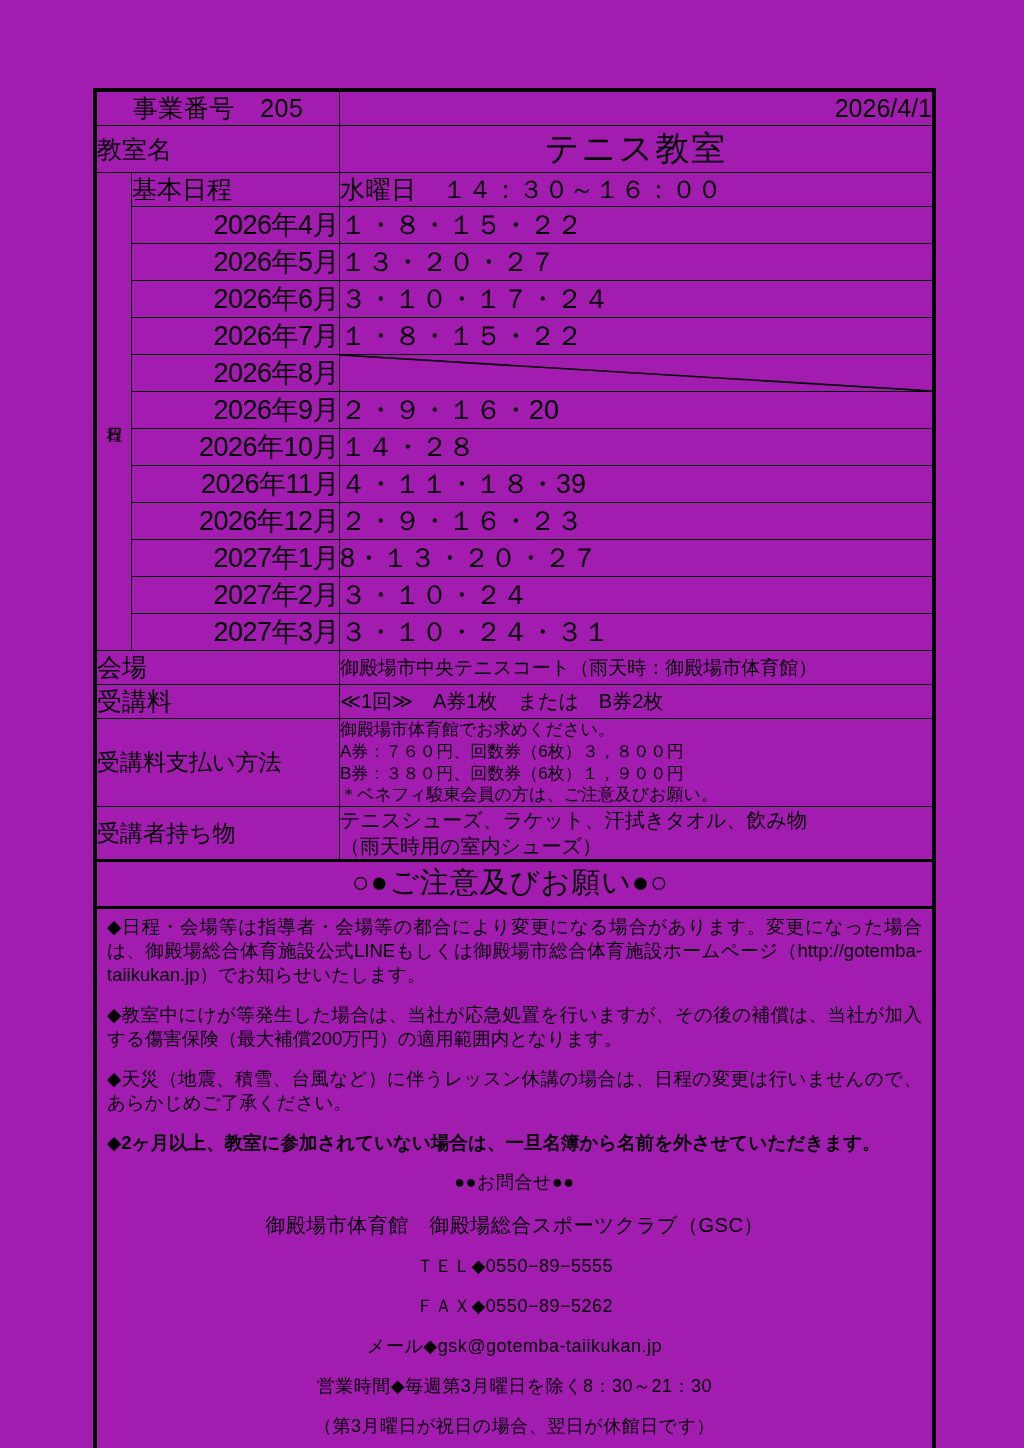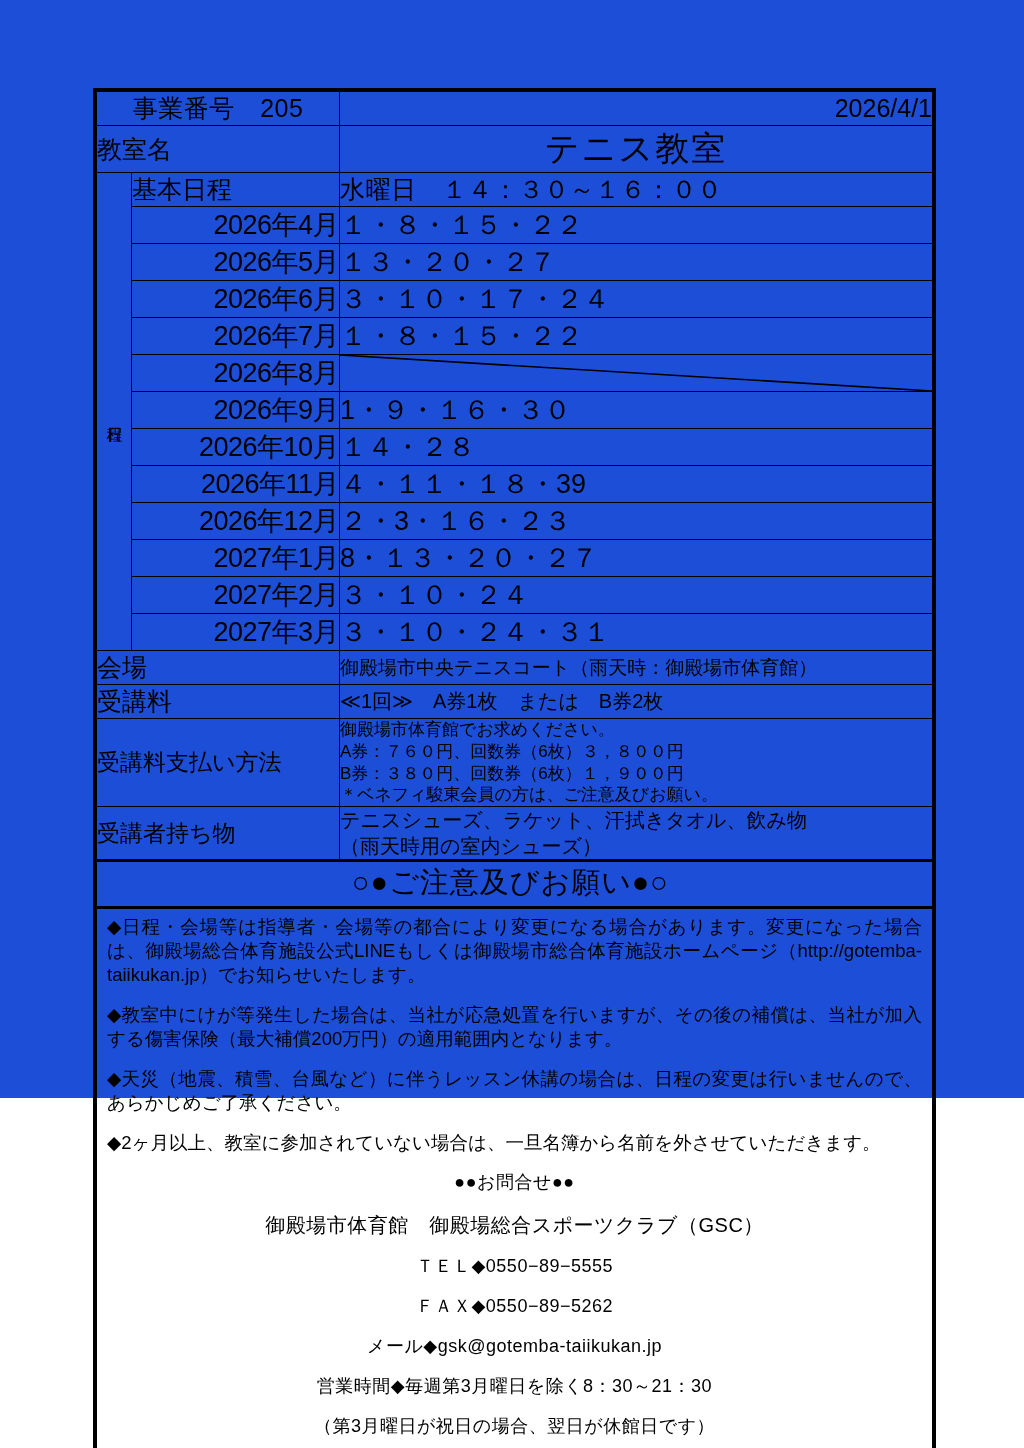--- a/index.html
+++ b/index.html
@@ -5,22 +5,22 @@
   * { box-sizing: border-box; }
   html, body {
     margin: 0; padding: 0;
     background: #ffffff;
     width: 1024px; height: 1448px;
     font-family: "Liberation Sans", "DejaVu Sans", sans-serif;
     color: #000000;
   }
   #page {
     position: relative;
-    width: 1024px; height: 1098px;
-    background: #1d4ed8;
+    width: 1024px; height: 1448px;
+    background: #a21caf;
   }
   .sheet {
     position: absolute;
     left: 93px; top: 88px;
     width: 843px;
     border: 3px solid #000;
     border-collapse: collapse;
   }
   table.main {
     width: 100%;
@@ -142,21 +142,21 @@
   }
   .notice-body {
     padding: 6px 10px 10px 10px;
   }
   .notice-p {
     font-size: 18.5px;
     line-height: 1.30;
     margin: 0 0 16px 0;
     text-align: justify;
   }
-  .notice-p.bold { font-weight: normal; margin-bottom: 18px; }
+  .notice-p.bold { font-weight: bold; margin-bottom: 18px; }
   .contact {
     text-align: center;
     margin-top: 4px;
   }
   .contact-line {
     font-size: 18px;
     line-height: 1.0;
     margin: 0 0 22px 0;
     letter-spacing: 0.5px;
     white-space: nowrap;
@@ -213,33 +213,33 @@
         <tr>
           <td class="monthcell">2026年8月</td>
           <td class="daycell emptycell">
             <svg viewBox="0 0 600 44" preserveAspectRatio="none">
               <line x1="0" y1="0" x2="600" y2="44" stroke="#000" stroke-width="1.6" vector-effect="non-scaling-stroke"></line>
             </svg>
           </td>
         </tr>
         <tr>
           <td class="monthcell">2026年9月</td>
-          <td class="daycell">1・９・１６・３０</td>
+          <td class="daycell">２・９・１６・20</td>
         </tr>
         <tr>
           <td class="monthcell">2026年10月</td>
           <td class="daycell">１４・２８</td>
         </tr>
         <tr>
           <td class="monthcell">2026年11月</td>
           <td class="daycell">４・１１・１８・39</td>
         </tr>
         <tr>
           <td class="monthcell">2026年12月</td>
-          <td class="daycell">２・3・１６・２３</td>
+          <td class="daycell">２・９・１６・２３</td>
         </tr>
         <tr>
           <td class="monthcell">2027年1月</td>
           <td class="daycell">8・１３・２０・２７</td>
         </tr>
         <tr>
           <td class="monthcell">2027年2月</td>
           <td class="daycell">３・１０・２４</td>
         </tr>
         <tr>

